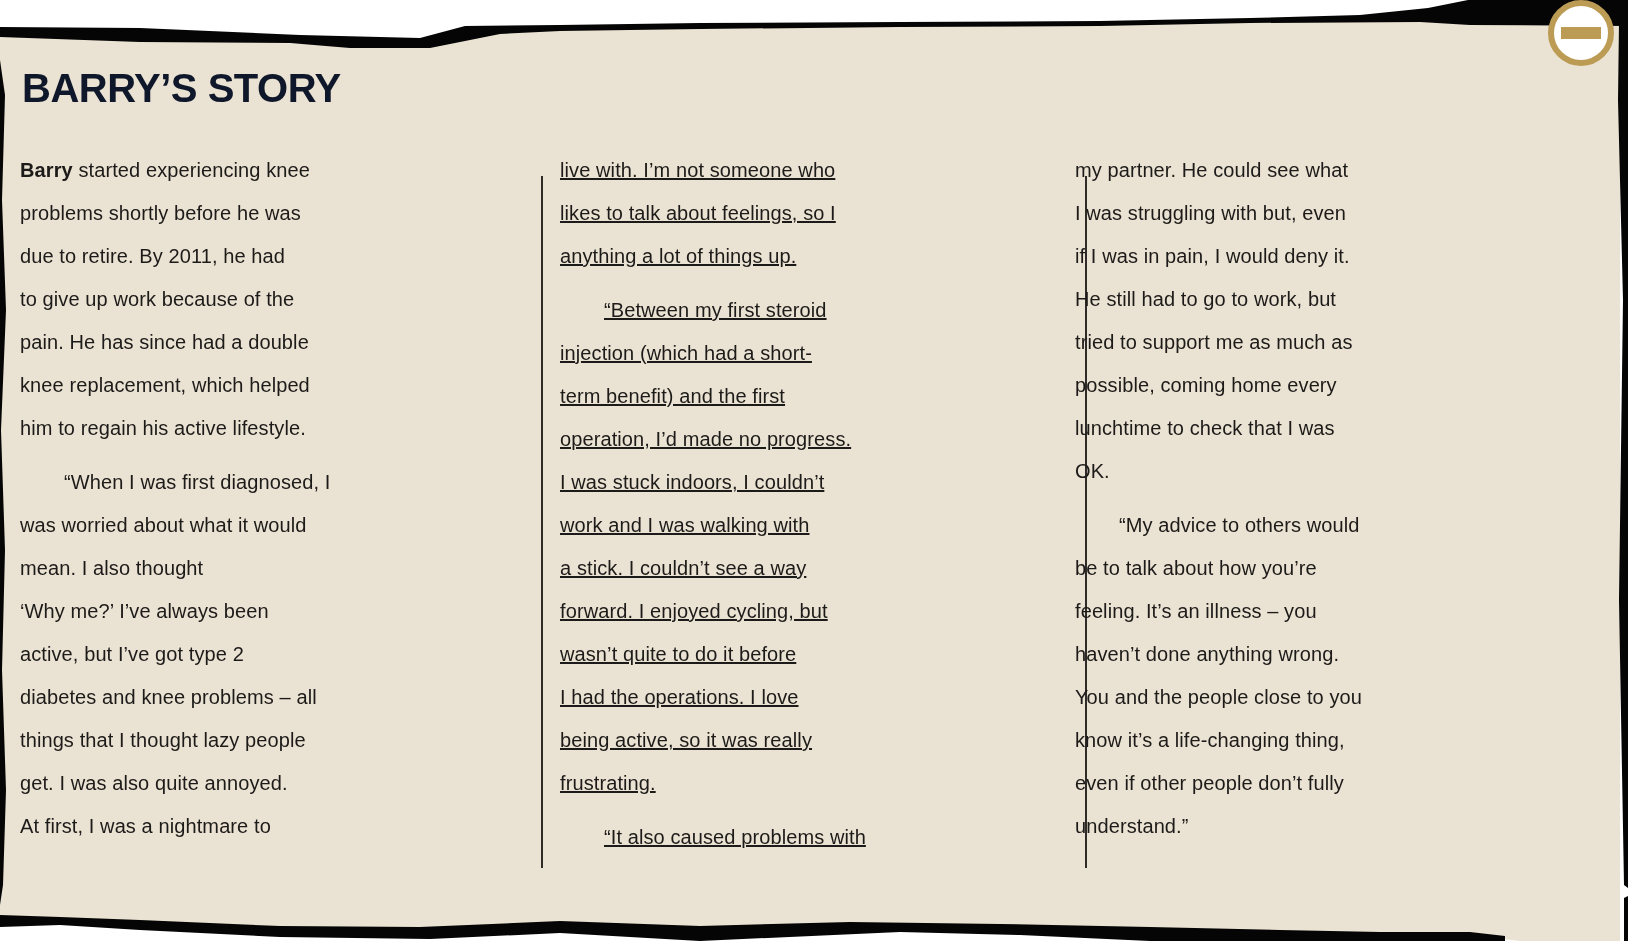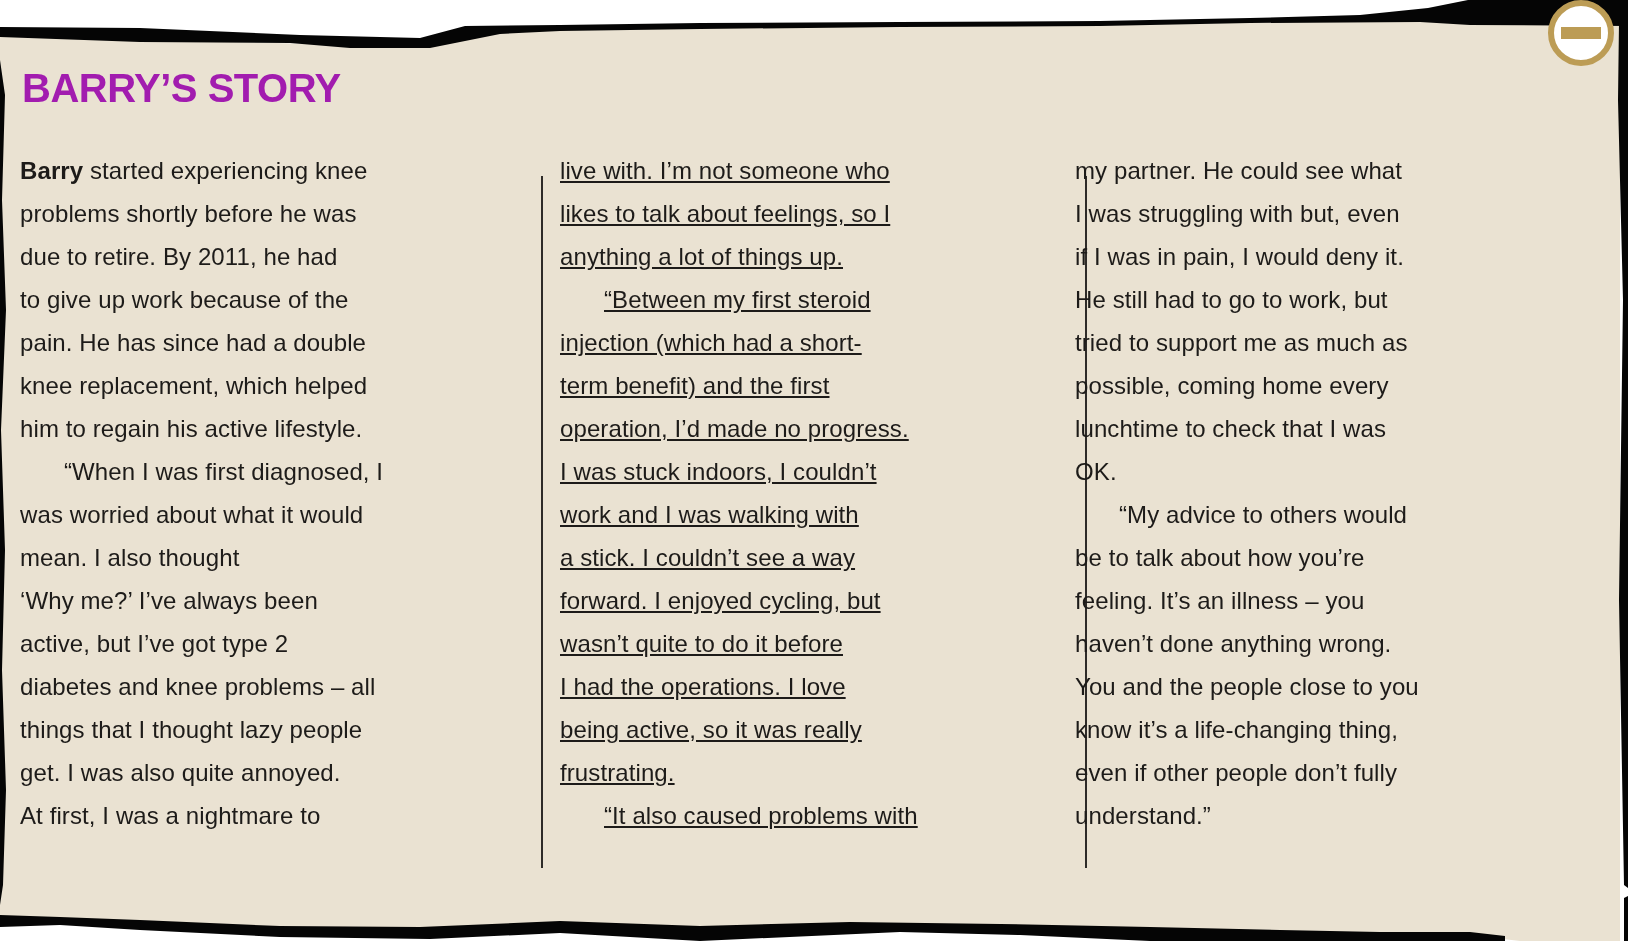--- a/index.html
+++ b/index.html
@@ -8,34 +8,34 @@
     background:#ffffff;
     position:relative;
     overflow:hidden;
     font-family:"Liberation Sans", sans-serif;
   }
   svg.backdrop { position:absolute; left:0; top:0; display:block; }
 
   .title {
     position:absolute; left:22px; top:66px;
     font-size:40px; font-weight:bold;
-    color:#a21caf; letter-spacing:-0.5px;
+    color:#0f172a; letter-spacing:-0.5px;
     white-space:nowrap;
   }
 
   .col {
     position:absolute; top:149px; width:510px;
-    color:#1D1B19; font-size:24px; line-height:43px;
+    color:#1D1B19; font-size:20px; line-height:43px;
     letter-spacing:0.1px;
   }
   #col-1 { left:20px; }
   #col-2 { left:560px;text-decoration:underline; }
   #col-3 { left:1075px; }
   .line { height:43px; white-space:nowrap; }
-  .indent { padding-left:44px; }
+  .indent { padding-left:44px;margin-top:11px; }
   .bold { font-weight:bold; }
 
   .divider {
     position:absolute; top:176px; width:2px; height:692px;
     background:#2E2B28;
   }
   #divider-1 { left:541px; }
   #divider-2 { left:1085px; }
 
   .collapse-btn {

